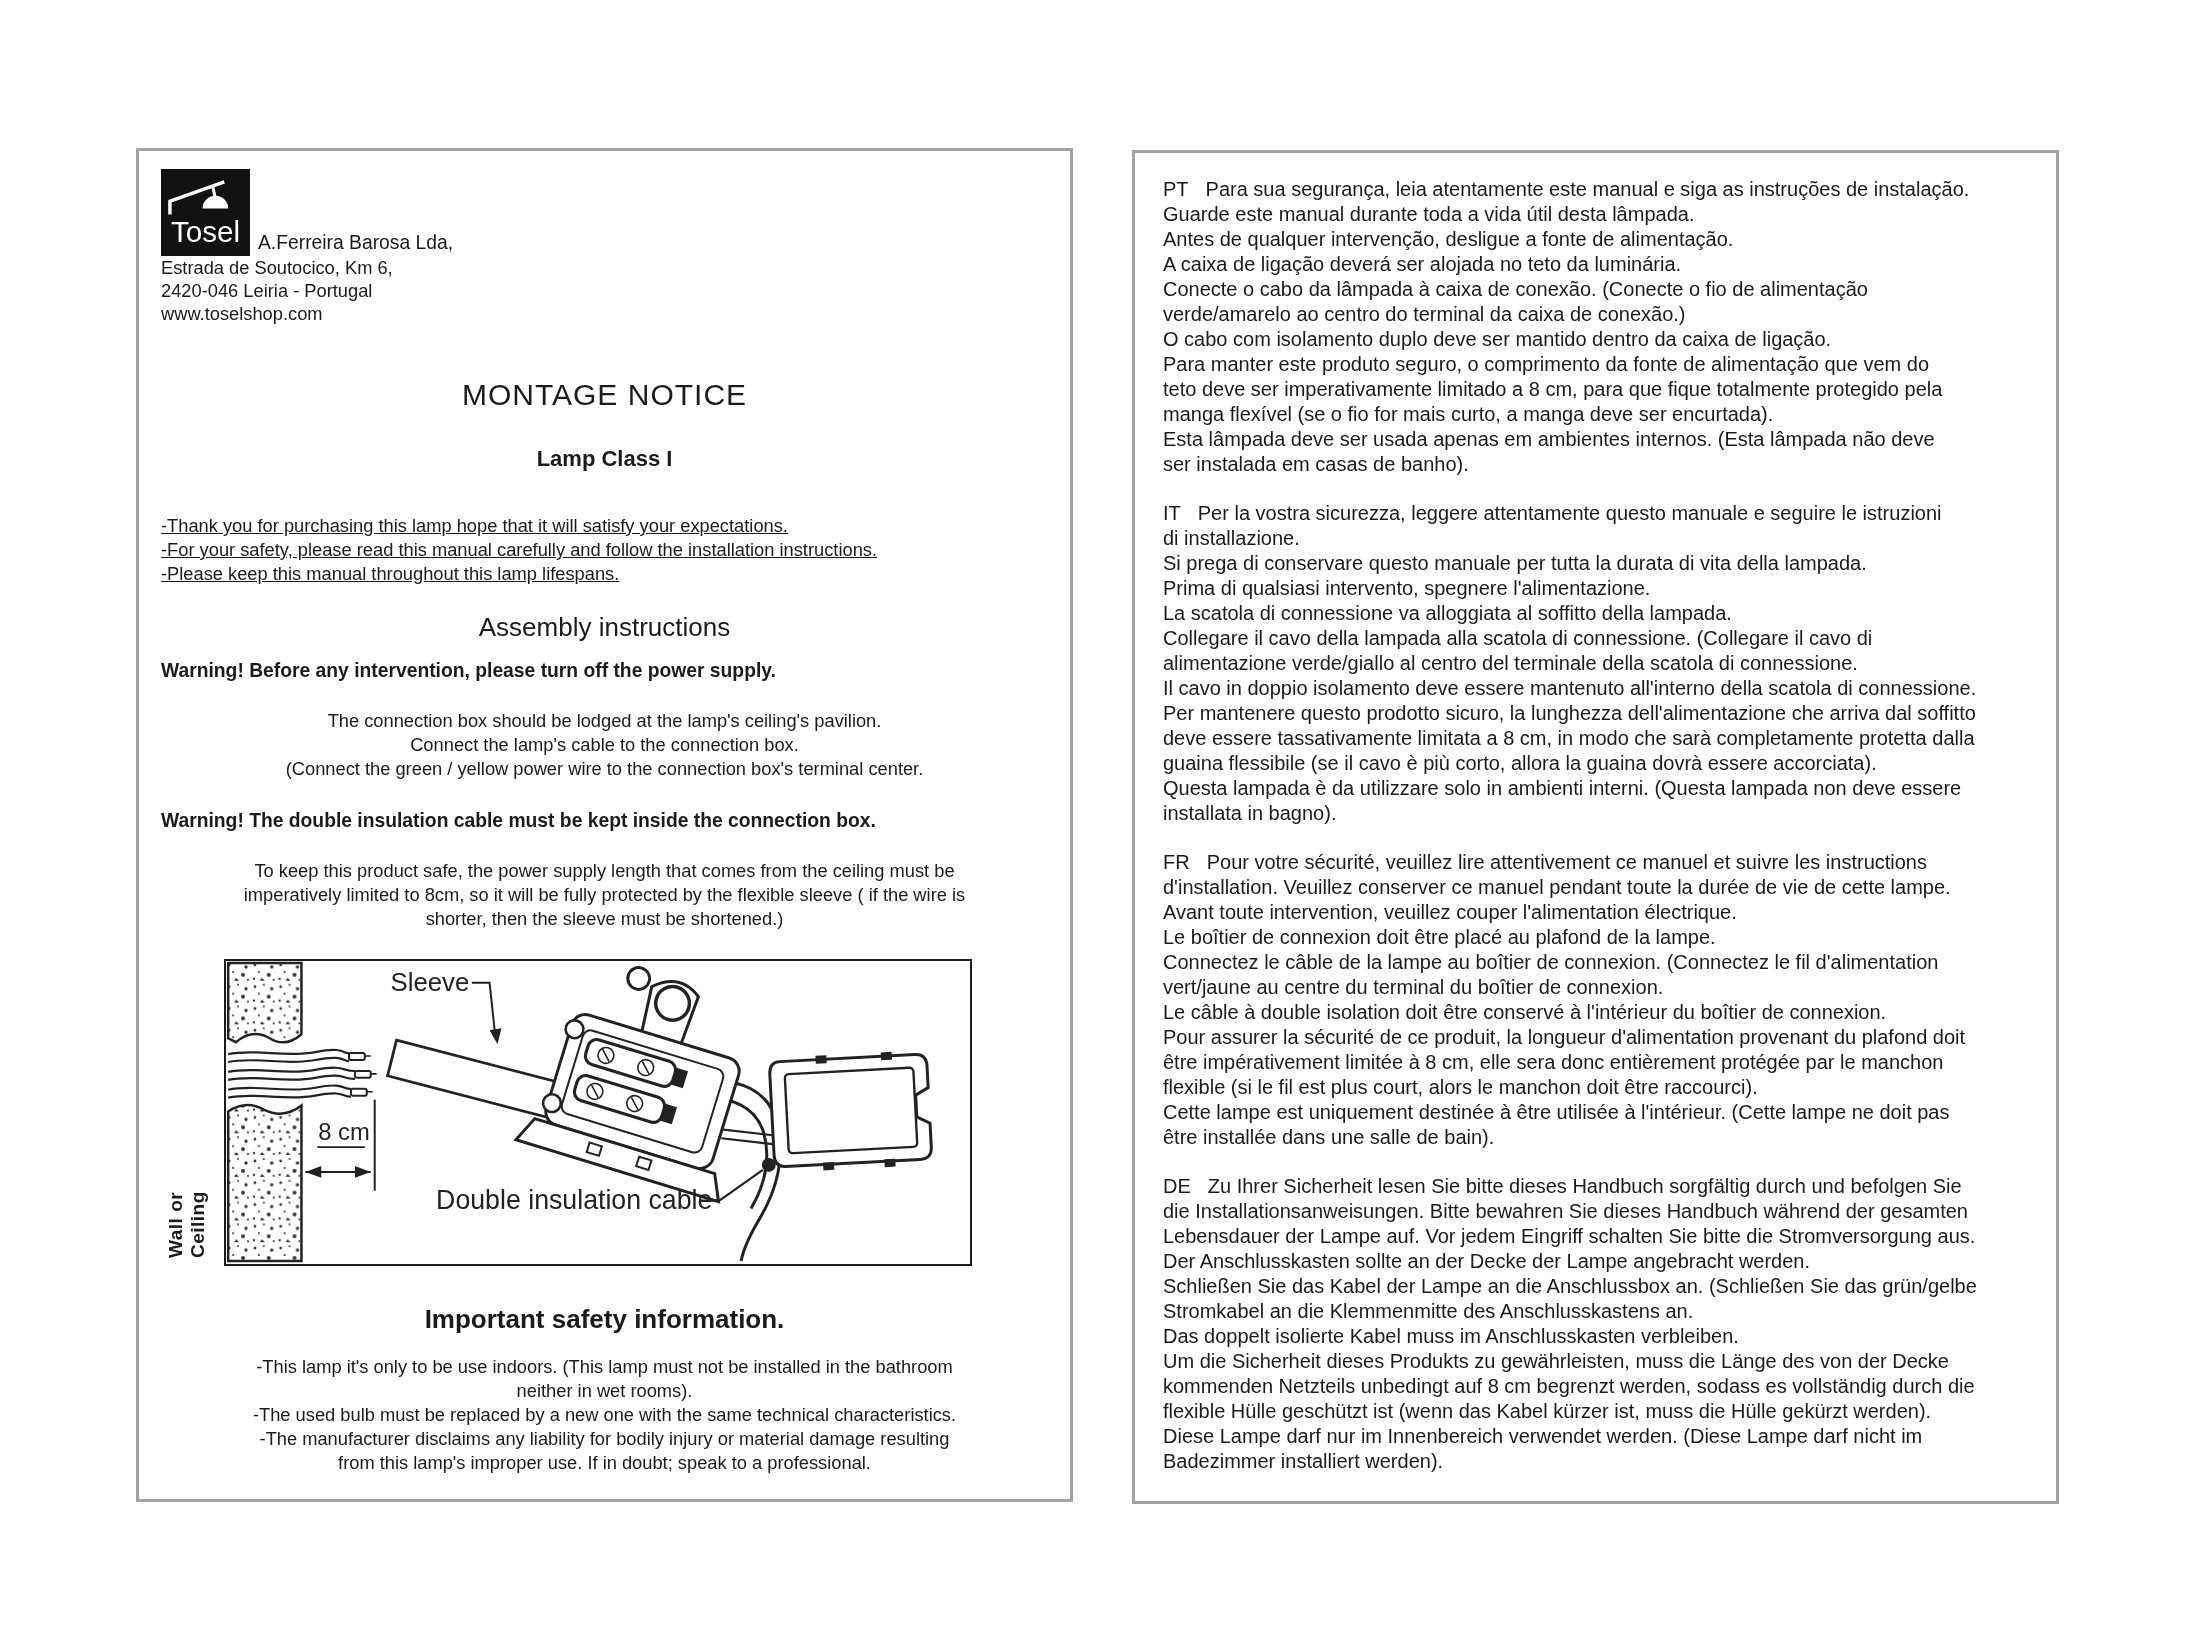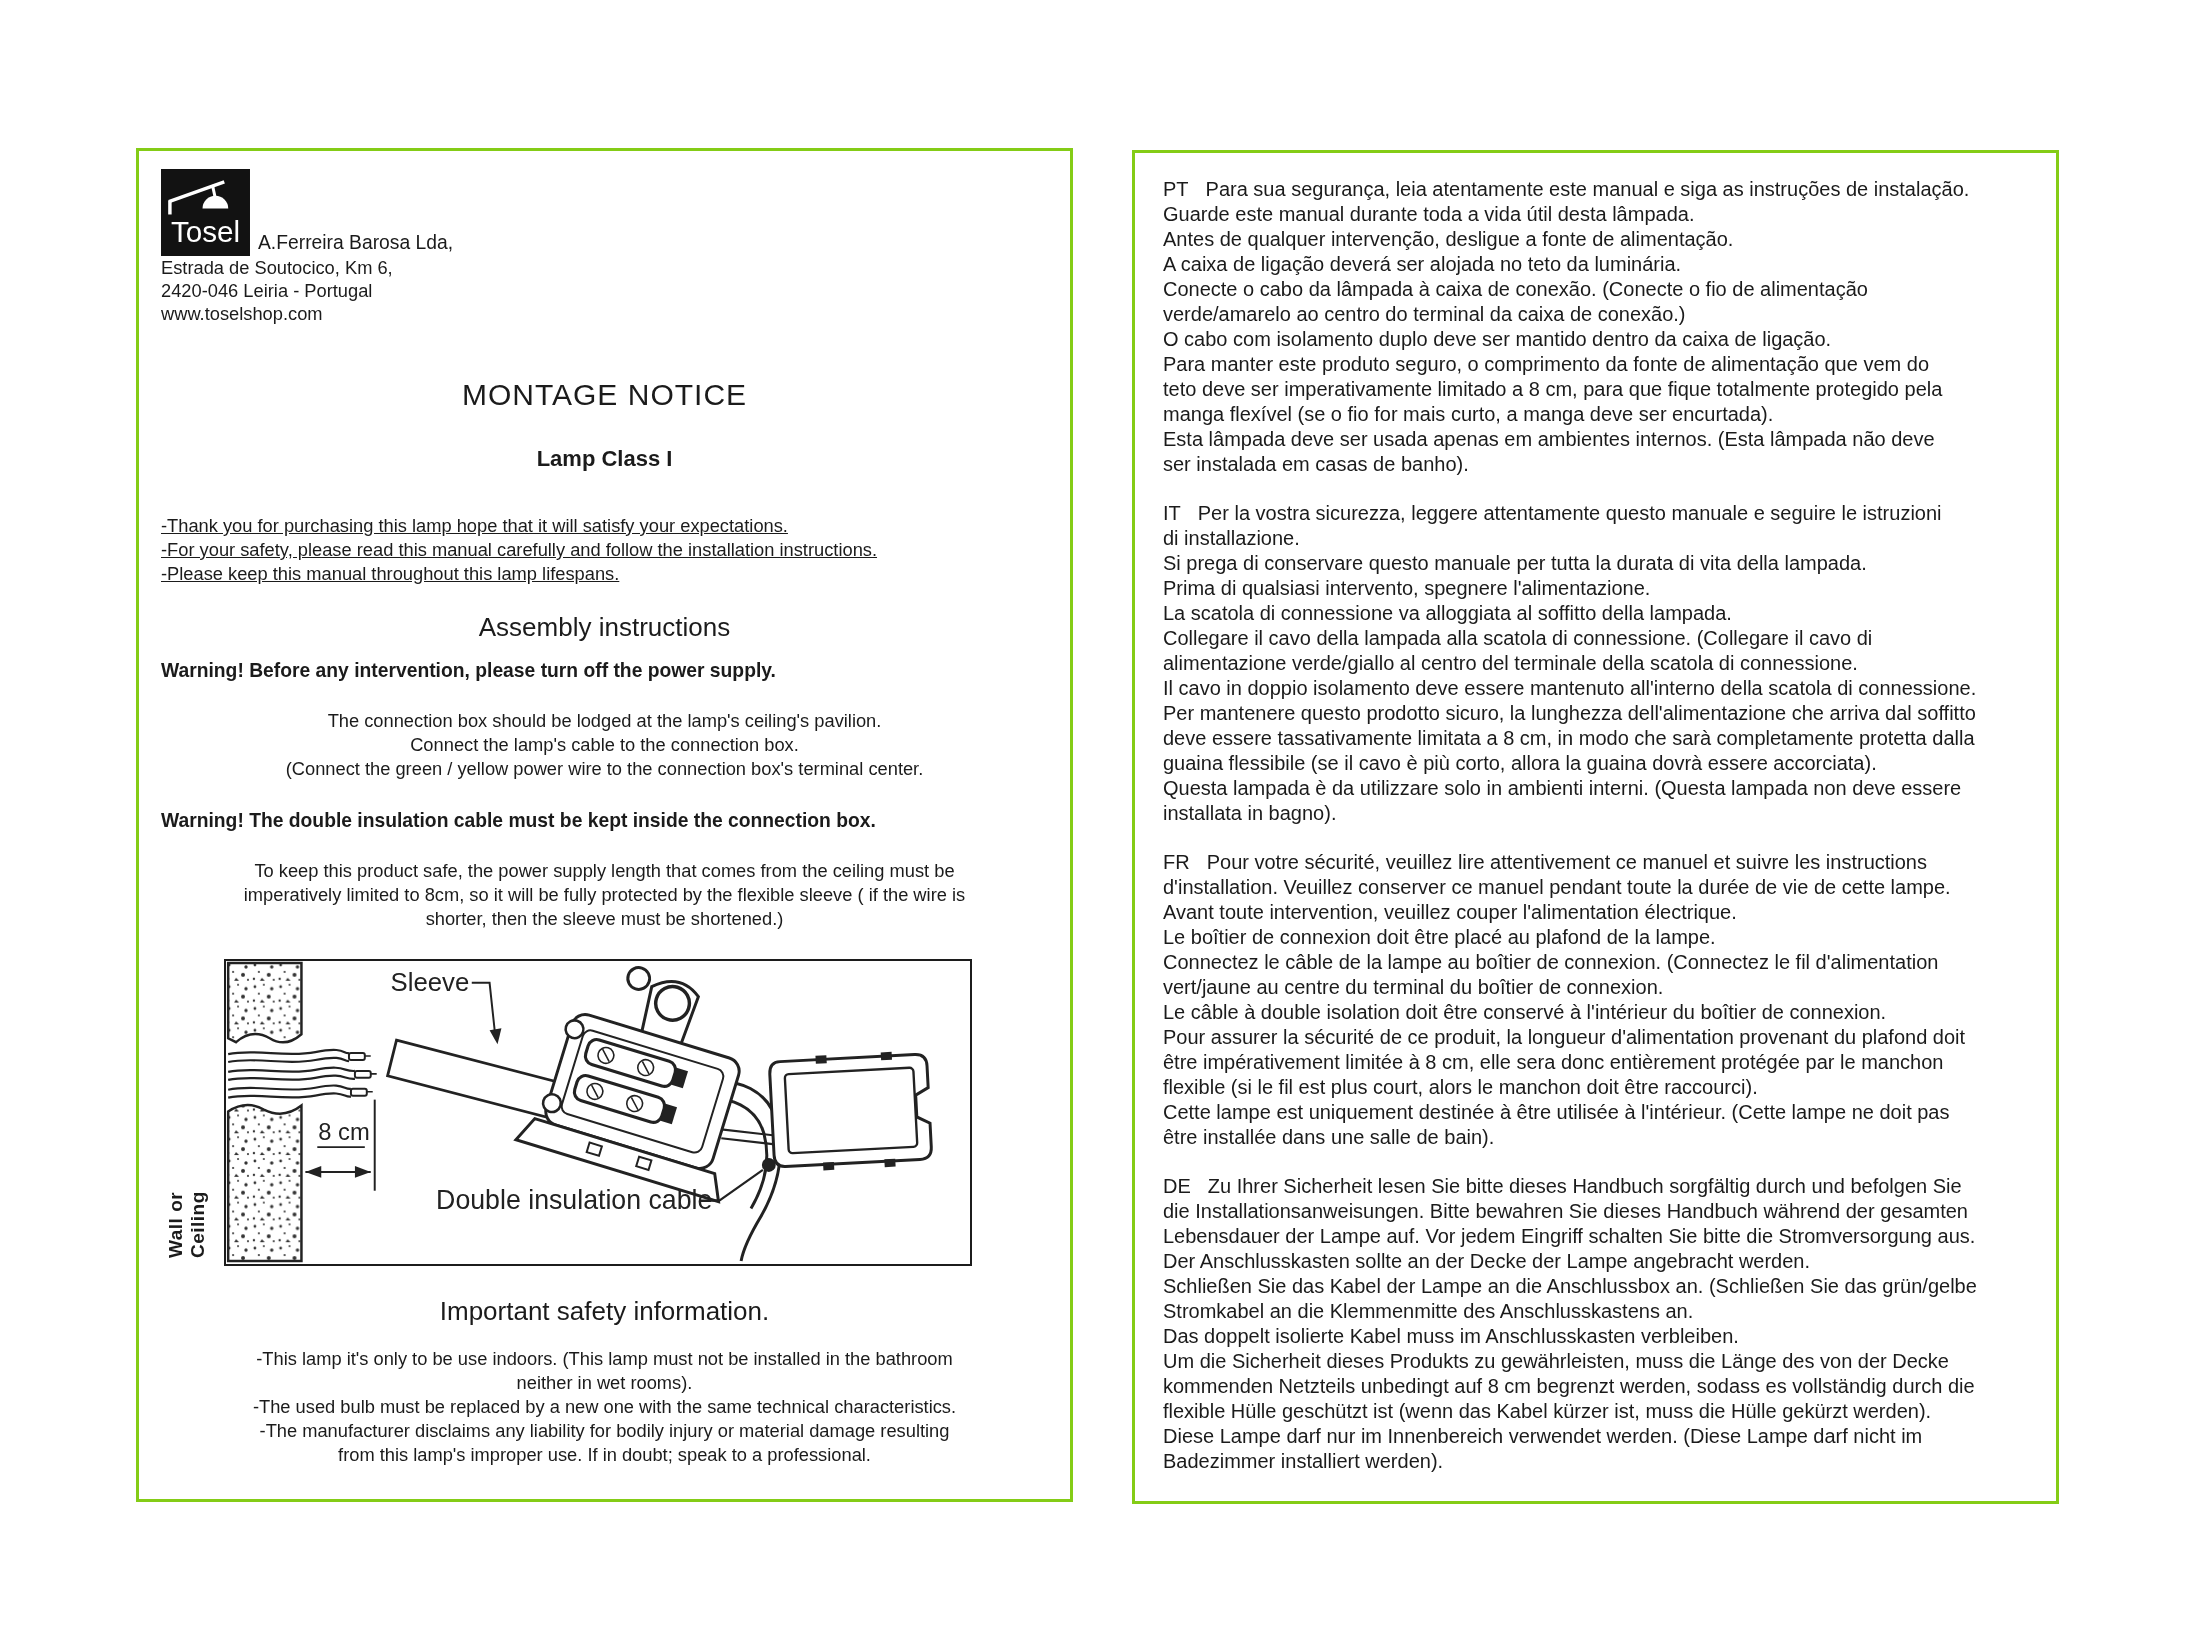--- a/index.html
+++ b/index.html
@@ -2,21 +2,21 @@
 <html><head>
 <meta charset="utf-8">
 <style>
   html,body{margin:0;padding:0;}
   body{
     width:2203px;height:1651px;position:relative;background:#ffffff;
     font-family:"Liberation Sans", sans-serif;color:#1b1b1b;
     -webkit-font-smoothing:antialiased;
   }
   .page{
-    position:absolute;background:#fff;border:3px solid #84cc16;box-sizing:border-box;
+    position:absolute;background:#fff;border:3px solid #a3a3a3;box-sizing:border-box;
   }
   .page-left{left:136px;top:148px;width:937px;height:1354px;padding:10px 22px;}
   .page-right{left:1132px;top:150px;width:927px;height:1354px;padding:24px 28px;}
 
   
   .brand-row{display:flex;align-items:flex-end;gap:8px;margin-top:6px;height:89px;}
   .logo-svg{display:block;}
   .company-name{font-size:19.3px;line-height:22px;padding-bottom:2px;}
   .addr{font-size:18.3px;line-height:23px;}
   .doc-title{font-size:30px;font-weight:normal;text-align:center;letter-spacing:1px;margin:53px 0 0 0;}
@@ -27,21 +27,21 @@
   .section-heading{font-size:26px;font-weight:normal;text-align:center;margin:26px 0 0 0;}
   .warning{font-size:19.3px;font-weight:bold;margin:16px 0 0 0;line-height:24px;}
   .par-gap{margin-top:26px;text-align:center;}
   .diagram-wrap{position:relative;margin:28px 0 0 63px;width:748px;height:307px;
     border:2.5px solid #1c1c1c;box-sizing:border-box;background:#fff;}
   .wall-label{
     position:absolute;left:-61px;bottom:6px;width:46px;height:149px;
     font-size:19px;font-weight:bold;letter-spacing:0.5px;line-height:22px;
     writing-mode:vertical-rl;transform:rotate(180deg);text-align:left;white-space:pre-line;
   }
-  .safety-head{margin-top:30px;}
+  .safety-head{margin-top:38px;font-weight:bold;}
   .safety-par{margin-top:20px;text-align:center;}
 
   
   .lang-section{font-size:20px;line-height:25px;margin:0 0 24px 0;}
   .lang-code{margin-right:17px;}
   .lang-text{white-space:pre-line;}
 
   svg text{font-family:"Liberation Sans", sans-serif;}
 </style>
 </head>

